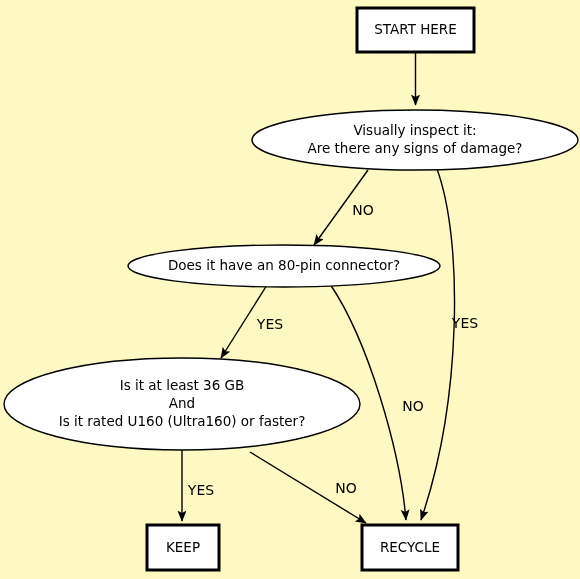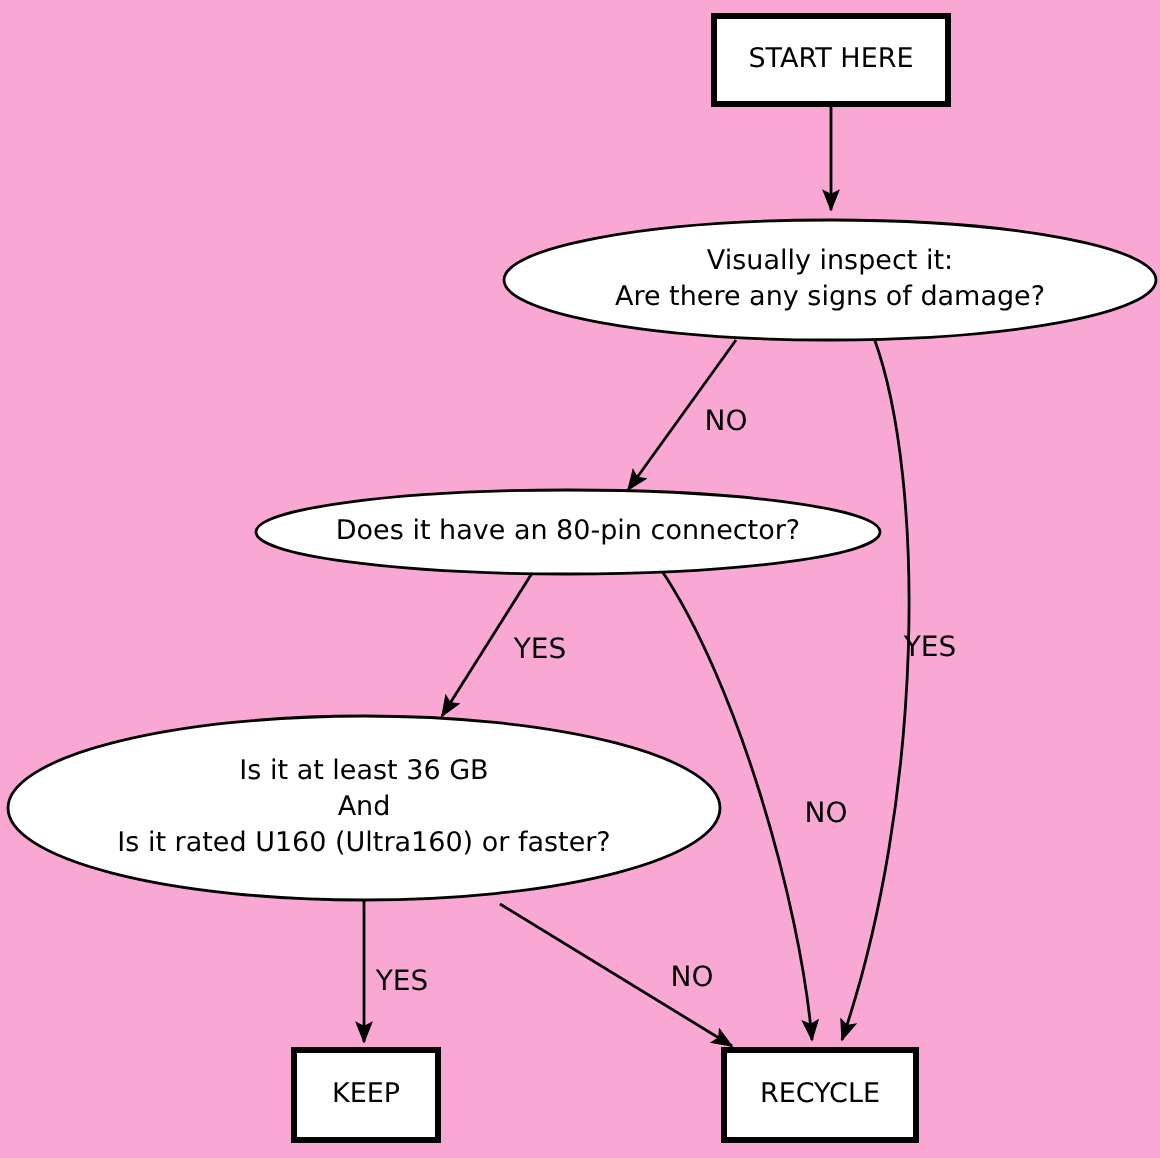--- a/index.html
+++ b/index.html
@@ -7,21 +7,21 @@
     padding: 0;
     background: #ffffff;
   }
   body {
     font-family: "DejaVu Sans", sans-serif;
   }
   #canvas-wrap {
     position: relative;
     width: 580px;
     height: 579px;
-    background: #f9a8d4;
+    background: #fef9c3;
     overflow: hidden;
     text-decoration: underline;
   }
   svg#flowchart {
     position: absolute;
     left: 0;
     top: 0;
     width: 580px;
     height: 579px;
     display: block;

